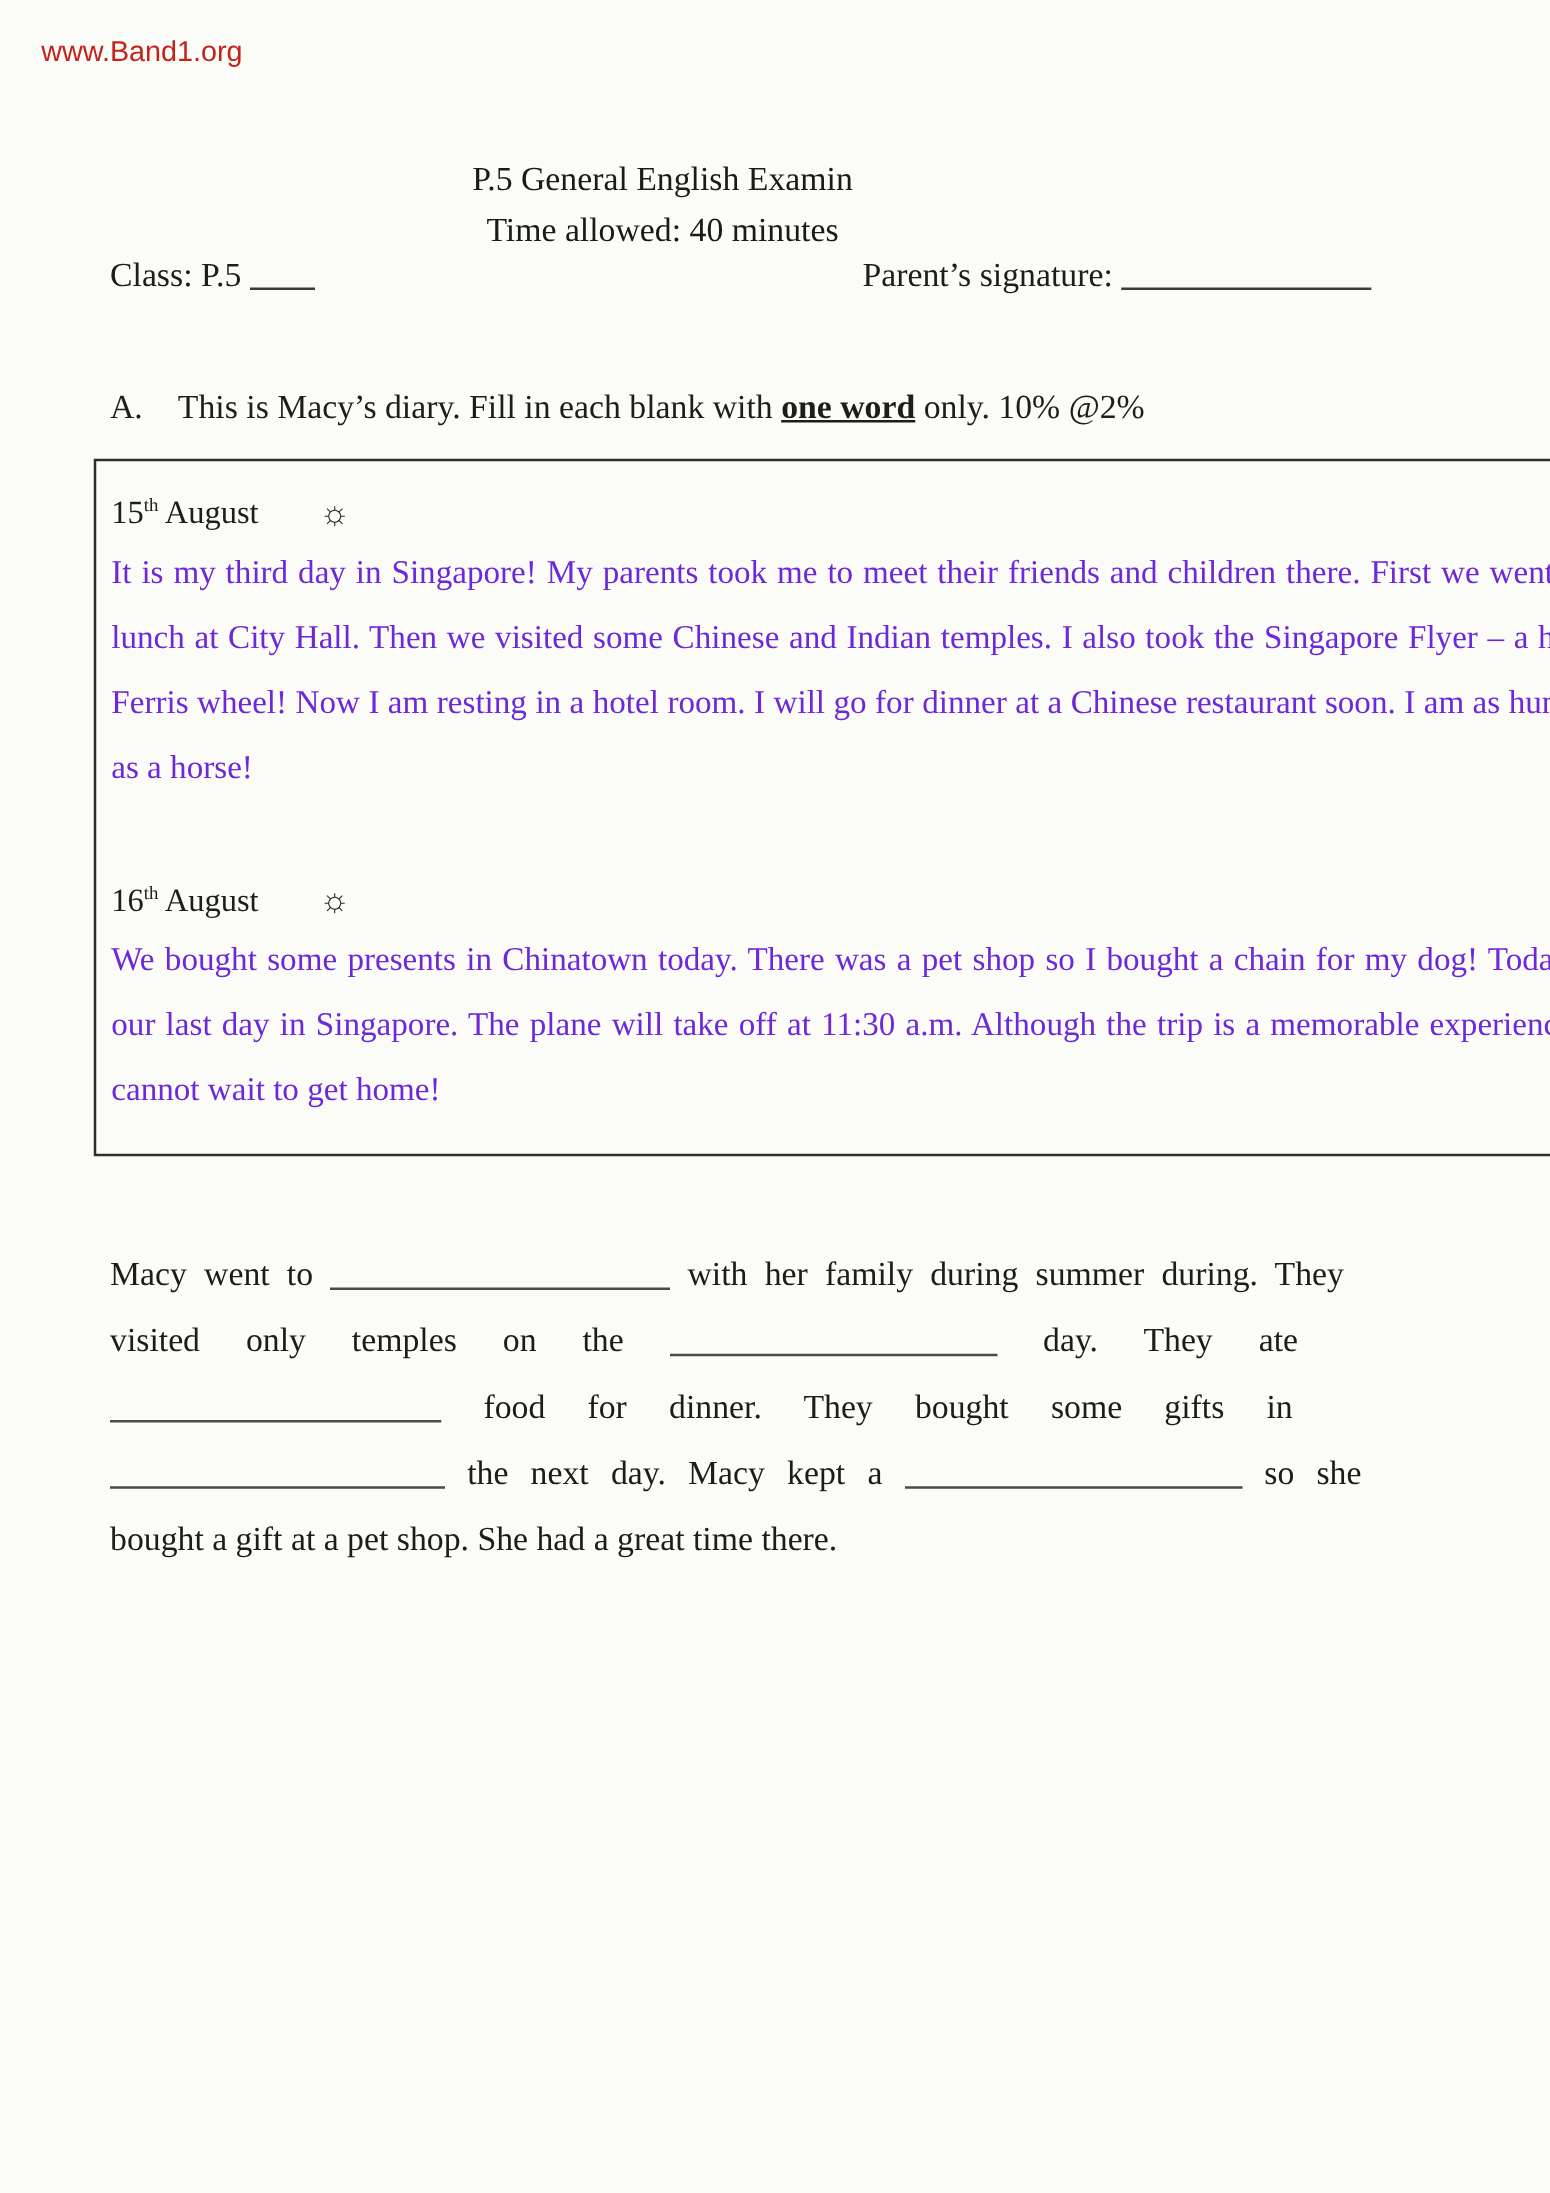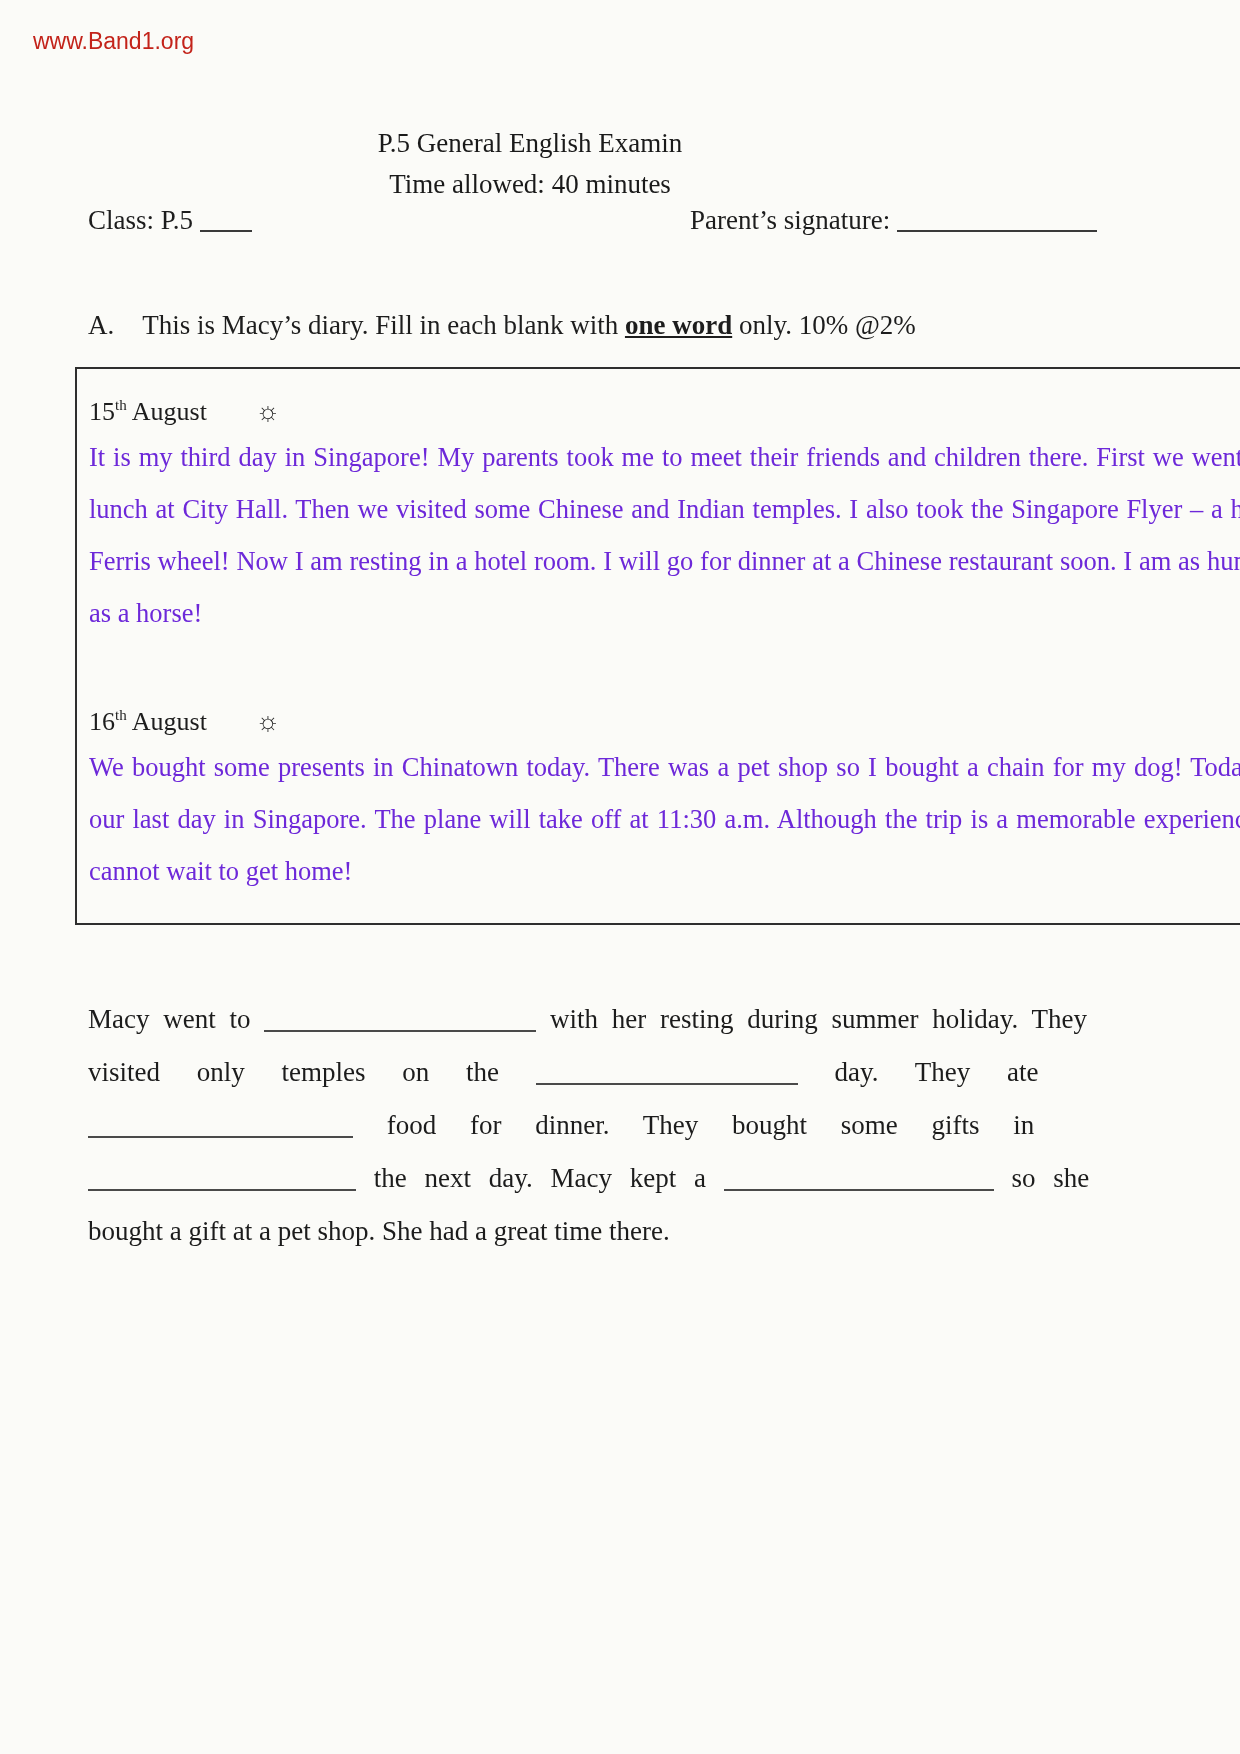--- a/index.html
+++ b/index.html
@@ -146,21 +146,21 @@
         <span class="sun-glyph">☼</span>
       </div>
       <div class="entry-body">We bought some presents in Chinatown today. There was a pet shop so I bought a chain for my dog! Today is our last day in Singapore. The plane will take off at 11:30 a.m. Although the trip is a memorable experience, I cannot wait to get home!</div>
     </div>
   </div>
 
   <div class="cloze">
     <div class="cl-line ws8">
       <span>Macy went to</span>
       <span class="blank bw275"></span>
-      <span>with her resting during summer holiday. They</span>
+      <span>with her family during summer during. They</span>
     </div>
     <div class="cl-line ws30">
       <span>visited only temples on the</span>
       <span class="blank bw265"></span>
       <span>day. They ate</span>
     </div>
     <div class="cl-line ws28">
       <span class="blank bw267"></span>
       <span>food for dinner. They bought some gifts in</span>
     </div>

